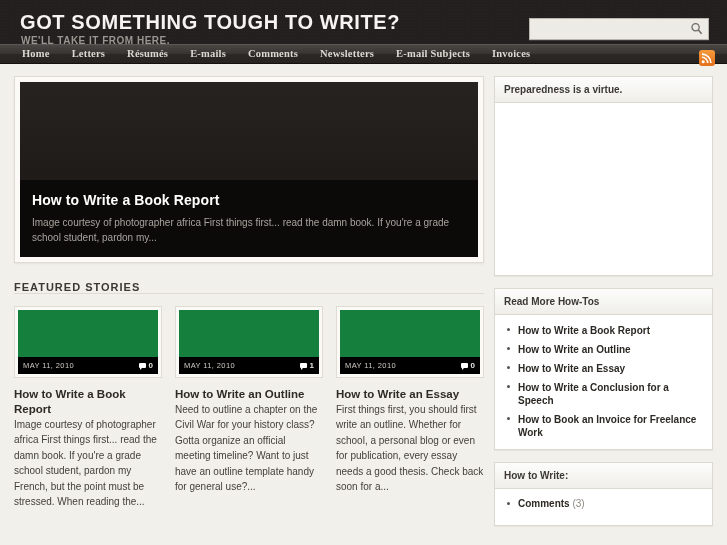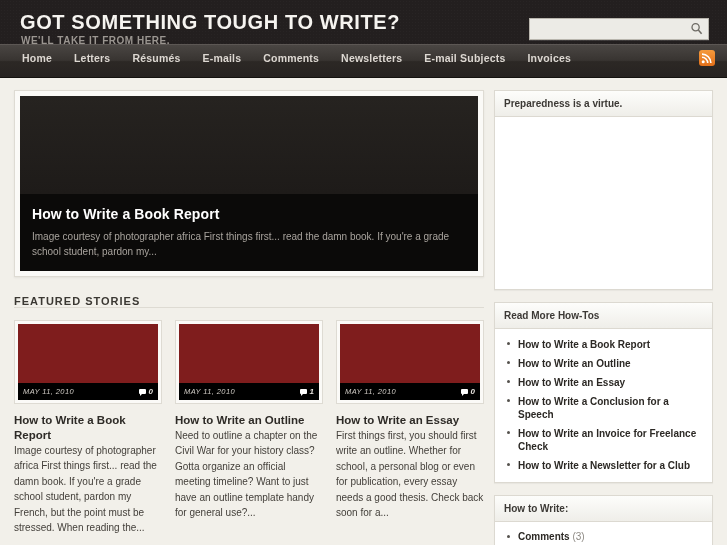--- a/index.html
+++ b/index.html
@@ -70,26 +70,28 @@
     height: 16px;
     border: 0;
     background: transparent;
     cursor: pointer;
     padding: 0;
   }
 
   
   .nav {
     position: relative;
-    height: 34px;
+    height: 20px;
     background: linear-gradient(to bottom, #4a4643 0%, #383431 48%, #2c2825 52%, #272321 100%);
     border-top: 1px solid #5c5754;
     border-bottom: 1px solid #14120f;
     display: flex;
+    align-items: center;
     padding-left: 18px;
+    font-family: Liberation Serif, serif;
   }
   .nav-item {
     color: #ddd8d2;
     font-size: 10.5px;
     font-weight: bold;
     letter-spacing: 0.2px;
     text-decoration: none;
     padding: 0 11px;
     line-height: 26px;
     cursor: pointer;
@@ -178,24 +180,23 @@
     margin-top: 12px;
   }
   .card { width: 148px; }
   .card-thumb-frame {
     background: #fbfaf7;
     border: 1px solid #dedbd3;
     padding: 3px;
   }
   .card-thumb {
     position: relative;
-    height: 76px;
-    background: #7f1d1d;
+    height: 64px;
+    background: #15803d;
     overflow: hidden;
-    font-style: italic;
   }
   .card-meta {
     position: absolute;
     left: 0;
     right: 0;
     bottom: 0;
     height: 17px;
     background: #000;
     display: flex;
     align-items: center;
@@ -422,22 +423,21 @@
     </div>
 
     <div class="widget">
       <div class="widget-head">Read More How-Tos</div>
       <div class="widget-body">
         <ul class="link-list">
           <li>How to Write a Book Report</li>
           <li>How to Write an Outline</li>
           <li>How to Write an Essay</li>
           <li>How to Write a Conclusion for a Speech</li>
-          <li>How to Write an Invoice for Freelance Check</li>
-          <li>How to Write a Newsletter for a Club</li>
+          <li>How to Book an Invoice for Freelance Work</li>
         </ul>
       </div>
     </div>
 
     <div class="widget">
       <div class="widget-head">How to Write:</div>
       <div class="widget-body">
         <ul class="cat-list">
           <li>
             <span class="cat-name">Comments</span>

